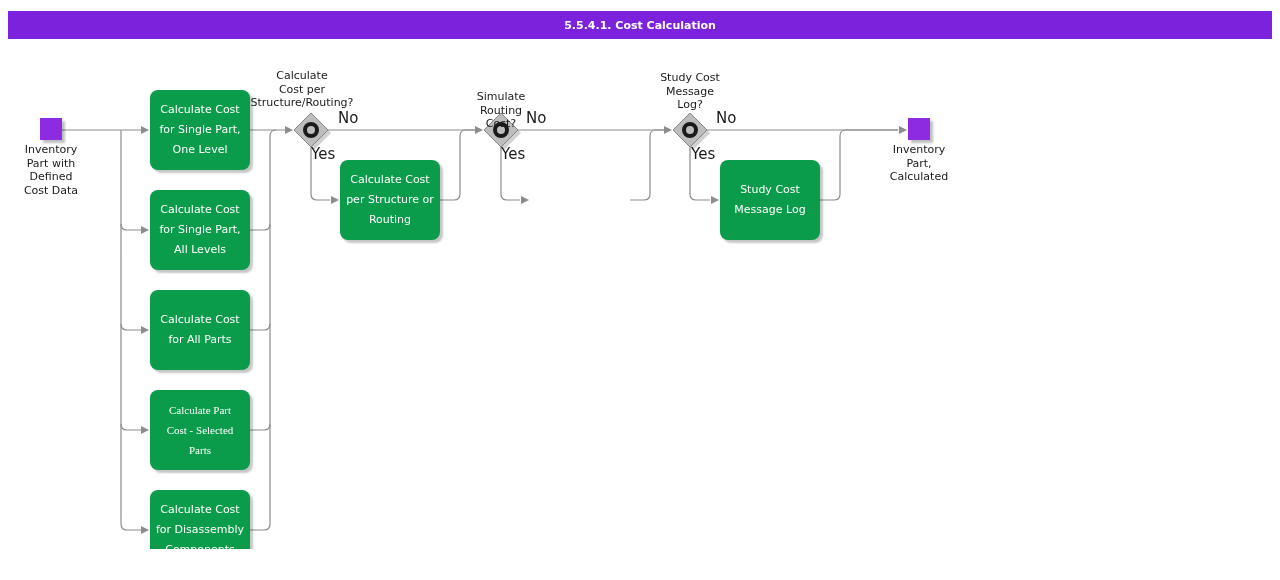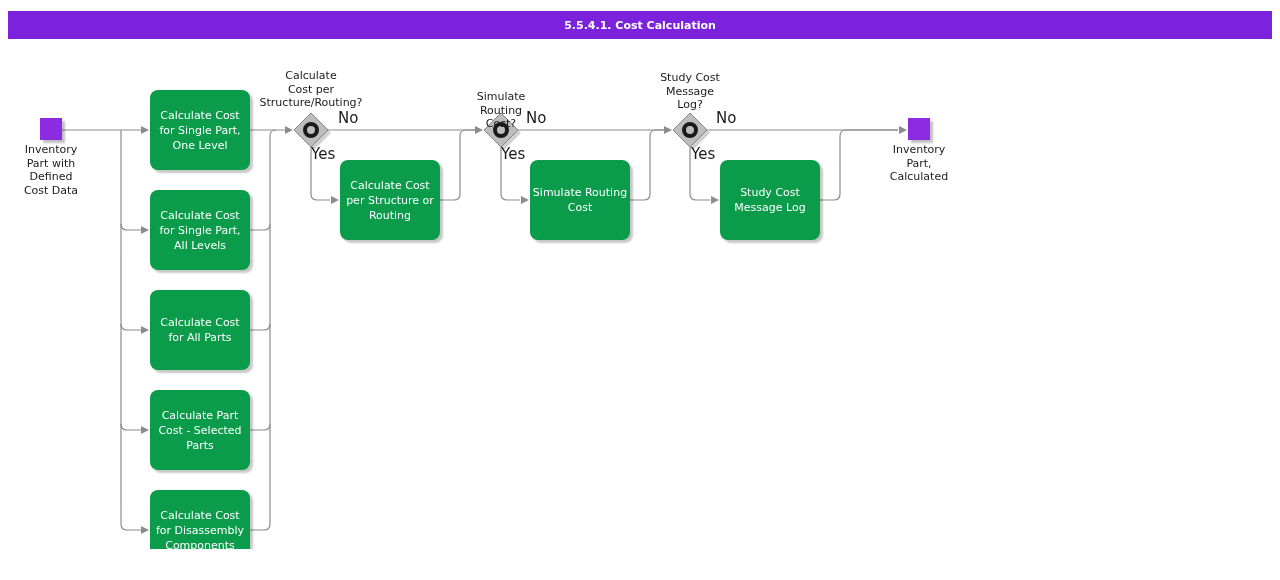--- a/index.html
+++ b/index.html
@@ -12,21 +12,21 @@
     background:var(--title-bar,#7d22dc);color:#ffffff;font-size:11px;font-weight:bold;
     display:flex;align-items:center;justify-content:center;
   }
   .conn{position:absolute;left:0;top:0;}
   .node-sq{
     position:absolute;width:22px;height:22px;background:var(--node-purple,#8c2be2);
     box-shadow:3px 3px 2px rgba(0,0,0,0.25);
   }
   .activity{
     position:absolute;width:100px;height:80px;border-radius:8px;
-    background:var(--node-green,#0a9b4b);color:#ffffff;font-size:11px;line-height:15px;
+    background:var(--node-green,#0a9b4b);color:#ffffff;font-size:11px;line-height:20px;
     display:flex;align-items:center;justify-content:center;text-align:center;
     white-space:pre-line;box-shadow:3px 3px 2px rgba(0,0,0,0.22);cursor:pointer;
   }
   .lbl{
     position:absolute;font-size:11px;line-height:13.5px;text-align:center;white-space:pre-line;
   }
   .branch{position:absolute;font-size:15px;line-height:12px;white-space:nowrap;}
 </style>
 </head>
 <body>
@@ -107,43 +107,41 @@
 Calculated</div>
 
   <div class="activity" style="left:150px;top:90px;">Calculate Cost
 for Single Part,
 One Level</div>
   <div class="activity" style="left:150px;top:190px;">Calculate Cost
 for Single Part,
 All Levels</div>
   <div class="activity" style="left:150px;top:290px;">Calculate Cost
 for All Parts</div>
-  <div class="activity" style="left:150px;top:390px;">Calculate Part
+  <div class="activity" style="left:150px;top:390px;font-family:Liberation Serif, serif;">Calculate Part
 Cost - Selected
 Parts</div>
   <div class="activity" style="left:150px;top:490px;">Calculate Cost
 for Disassembly
 Components</div>
 
-  <div class="lbl" style="left:241px;top:69px;width:140px;">Calculate
+  <div class="lbl" style="left:232px;top:69px;width:140px;">Calculate
 Cost per
 Structure/Routing?</div>
   <div class="branch" style="left:338px;top:112px;">No</div>
   <div class="branch" style="left:311px;top:148px;">Yes</div>
   <div class="activity" style="left:340px;top:160px;">Calculate Cost
 per Structure or
 Routing</div>
 
   <div class="lbl" style="left:431px;top:90px;width:140px;">Simulate
 Routing
 Cost?</div>
   <div class="branch" style="left:526px;top:112px;">No</div>
   <div class="branch" style="left:501px;top:148px;">Yes</div>
-  <div class="activity" style="left:530px;top:160px;">Simulate Routing
-Cost</div>
 
   <div class="lbl" style="left:620px;top:71px;width:140px;">Study Cost
 Message
 Log?</div>
   <div class="branch" style="left:716px;top:112px;">No</div>
   <div class="branch" style="left:691px;top:148px;">Yes</div>
   <div class="activity" style="left:720px;top:160px;">Study Cost
 Message Log</div>
 
 </div>

